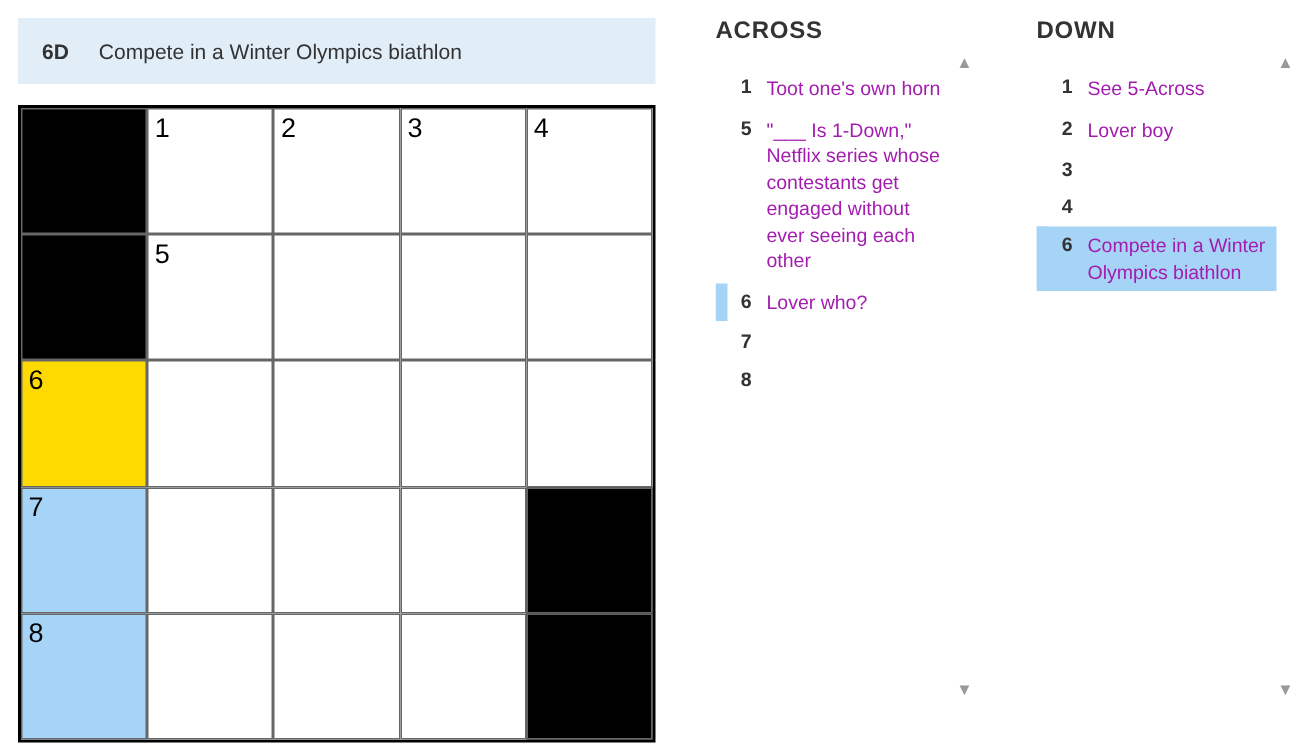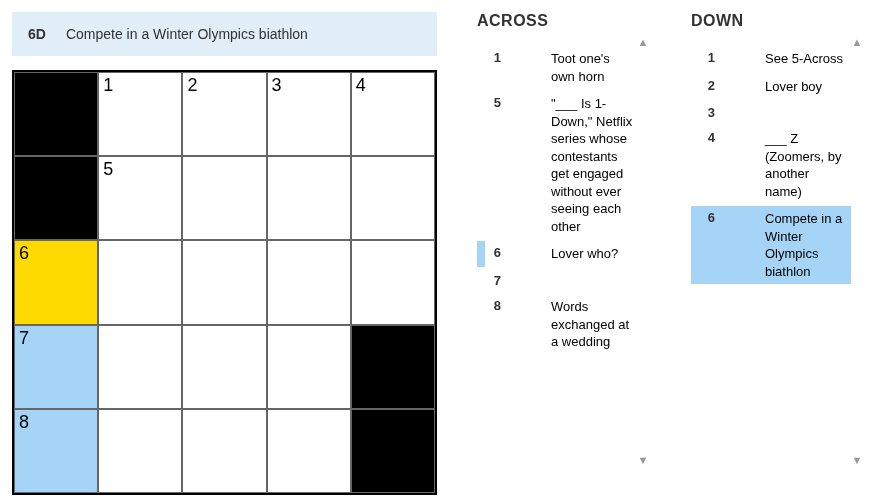--- a/index.html
+++ b/index.html
@@ -97,22 +97,21 @@
   .clue-item .cnum {
     min-width: 16px;
     text-align: right;
     font-weight: bold;
     font-size: 13px;
     color: #333;
   }
   .clue-item .ctext {
     font-size: 13px;
     line-height: 1.35;
-    color: #000000;
-    margin-left: 40px;
+    color: #a21caf;
   }
   .clue-item.related { border-left-color: #a6d4f7; }
   .clue-item.selected { background: #a6d4f7; border-left-color: #a6d4f7; }
 </style>
 </head>
 <body>
 
 <div class="container">
   <div class="left-col">
     <div class="clue-bar">
@@ -179,21 +178,20 @@
           </li>
           <li class="clue-item related">
             <span class="cnum">6</span>
             <span class="ctext">Lover who?</span>
           </li>
           <li class="clue-item">
             <span class="cnum">7</span>
           </li>
           <li class="clue-item">
             <span class="cnum">8</span>
-            <span class="ctext">Words exchanged at a wedding</span>
           </li>
         </ul>
       <div class="scroll-arrow bottom">▼</div>
     </div>
   </div>
 
   <div class="clues-col">
     <h3>DOWN</h3>
     <div class="clues-wrap">
       <div class="scroll-arrow top">▲</div>
@@ -204,21 +202,20 @@
           </li>
           <li class="clue-item">
             <span class="cnum">2</span>
             <span class="ctext">Lover boy</span>
           </li>
           <li class="clue-item">
             <span class="cnum">3</span>
           </li>
           <li class="clue-item">
             <span class="cnum">4</span>
-            <span class="ctext">___ Z (Zoomers, by another name)</span>
           </li>
           <li class="clue-item selected">
             <span class="cnum">6</span>
             <span class="ctext">Compete in a Winter Olympics biathlon</span>
           </li>
         </ul>
       <div class="scroll-arrow bottom">▼</div>
     </div>
   </div>
 </div>

